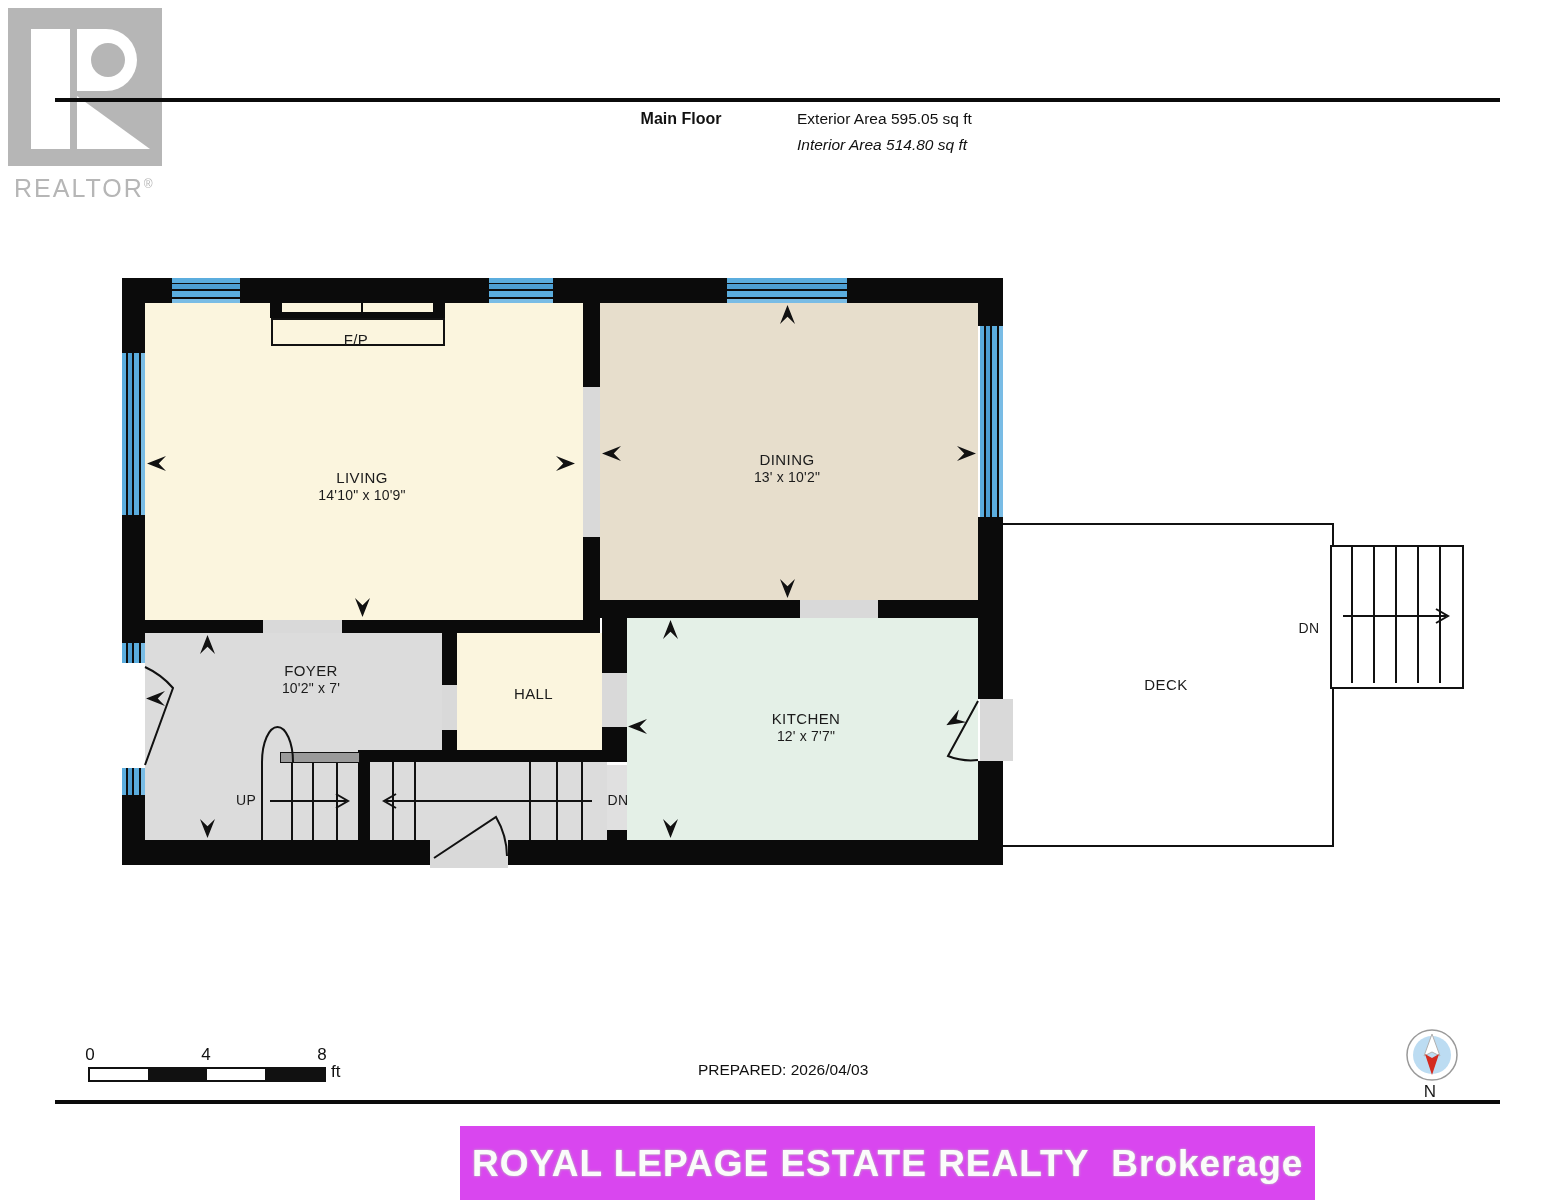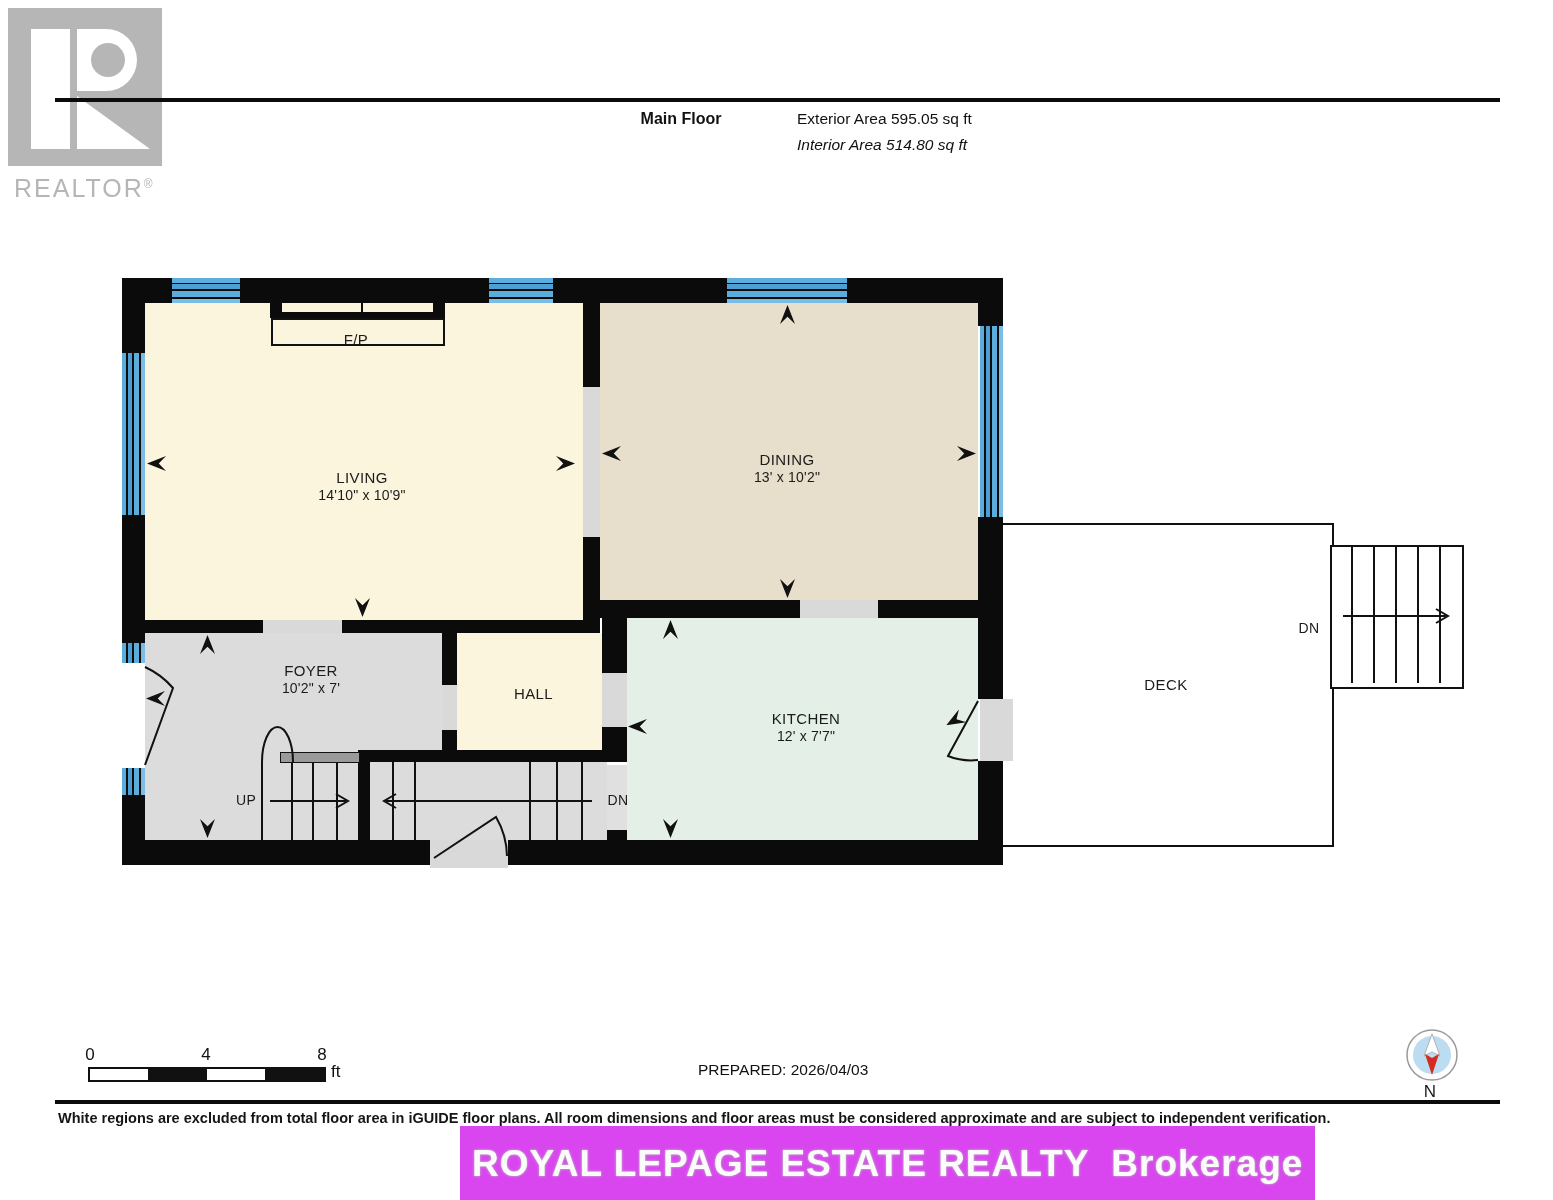--- a/index.html
+++ b/index.html
@@ -202,16 +202,15 @@
 
   <svg style="left:1405px;top:1028px;" width="54" height="56" viewBox="0 0 54 56">
     <circle cx="27" cy="27" r="25" fill="#fff" stroke="#9a9a9a" stroke-width="1.5"></circle>
     <circle cx="27" cy="27" r="19" fill="#bcdcf2"></circle>
     <polygon points="27,6 35,28 27,24 19,28" fill="#fff" stroke="#b0b0b0" stroke-width="1"></polygon>
     <polygon points="27,47 34,26 27,30 20,26" fill="#d42b20"></polygon>
   </svg>
   <div class="rlbl" style="left:1418px;top:1082px;width:24px;font-size:17px;">N</div>
 
   <div class="rule" style="left:55px;top:1100px;width:1445px;"></div>
-  <div id="disclaimer">White regions are excluded from total floor area in iGUIDE floor plans. All room dimensions and floor areas must be considered approximate and are subject to independent verification.</div>
   <div id="watermark">ROYAL LEPAGE ESTATE REALTY  Brokerage</div>
 
 </div>
 
 </body></html>

